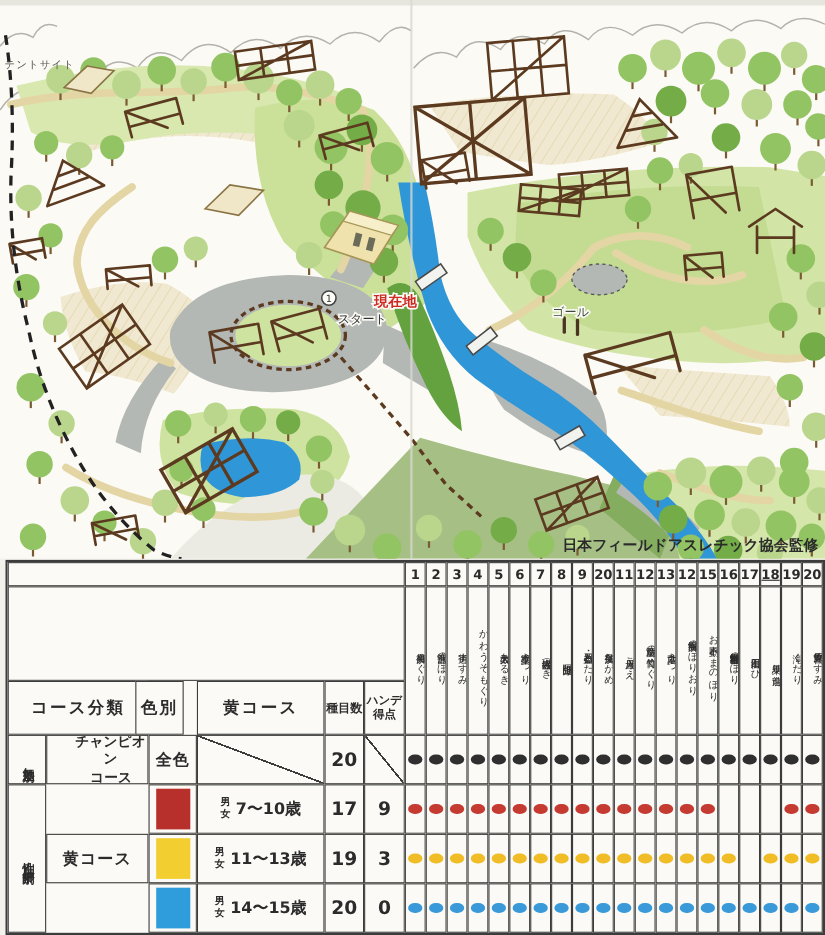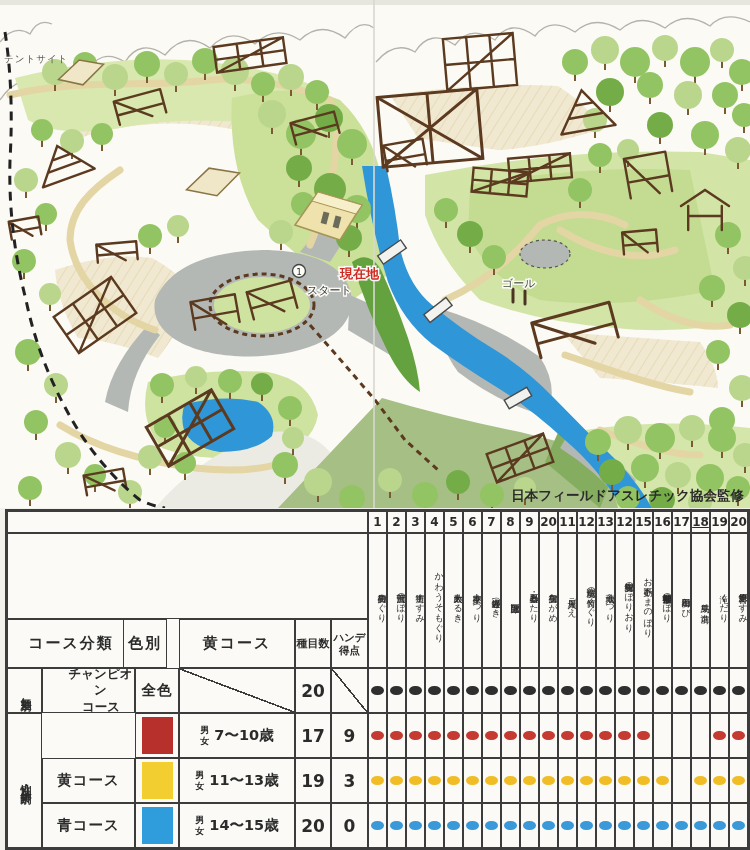--- a/index.html
+++ b/index.html
@@ -662,21 +662,20 @@
       <div class="cell" style="left: 665px; top: 247px; width: 19px; height: 45px;"></div>
       <div class="cell" style="left: 684px; top: 247px; width: 19px; height: 45px;">
         <div class="dot" style="background: rgb(240, 189, 39);"></div>
       </div>
       <div class="cell" style="left: 703px; top: 247px; width: 19px; height: 45px;">
         <div class="dot" style="background: rgb(240, 189, 39);"></div>
       </div>
       <div class="cell" style="left: 722px; top: 247px; width: 19px; height: 45px;">
         <div class="dot" style="background: rgb(240, 189, 39);"></div>
       </div>
-      <div class="cell course" style="left: 35px; top: 292px; width: 93px; height: 45px;">青コース</div>
       <div class="cell" style="left: 128px; top: 292px; width: 44px; height: 45px;">
         <div class="swatch" style="background: rgb(47, 156, 220);"></div>
       </div>
       <div class="cell target" style="left: 172px; top: 292px; width: 116px; height: 45px;">
         <span class="gender">
           <span>男</span>
           <span>女</span>
         </span>
         <span class="age">14〜15歳</span>
       </div>

